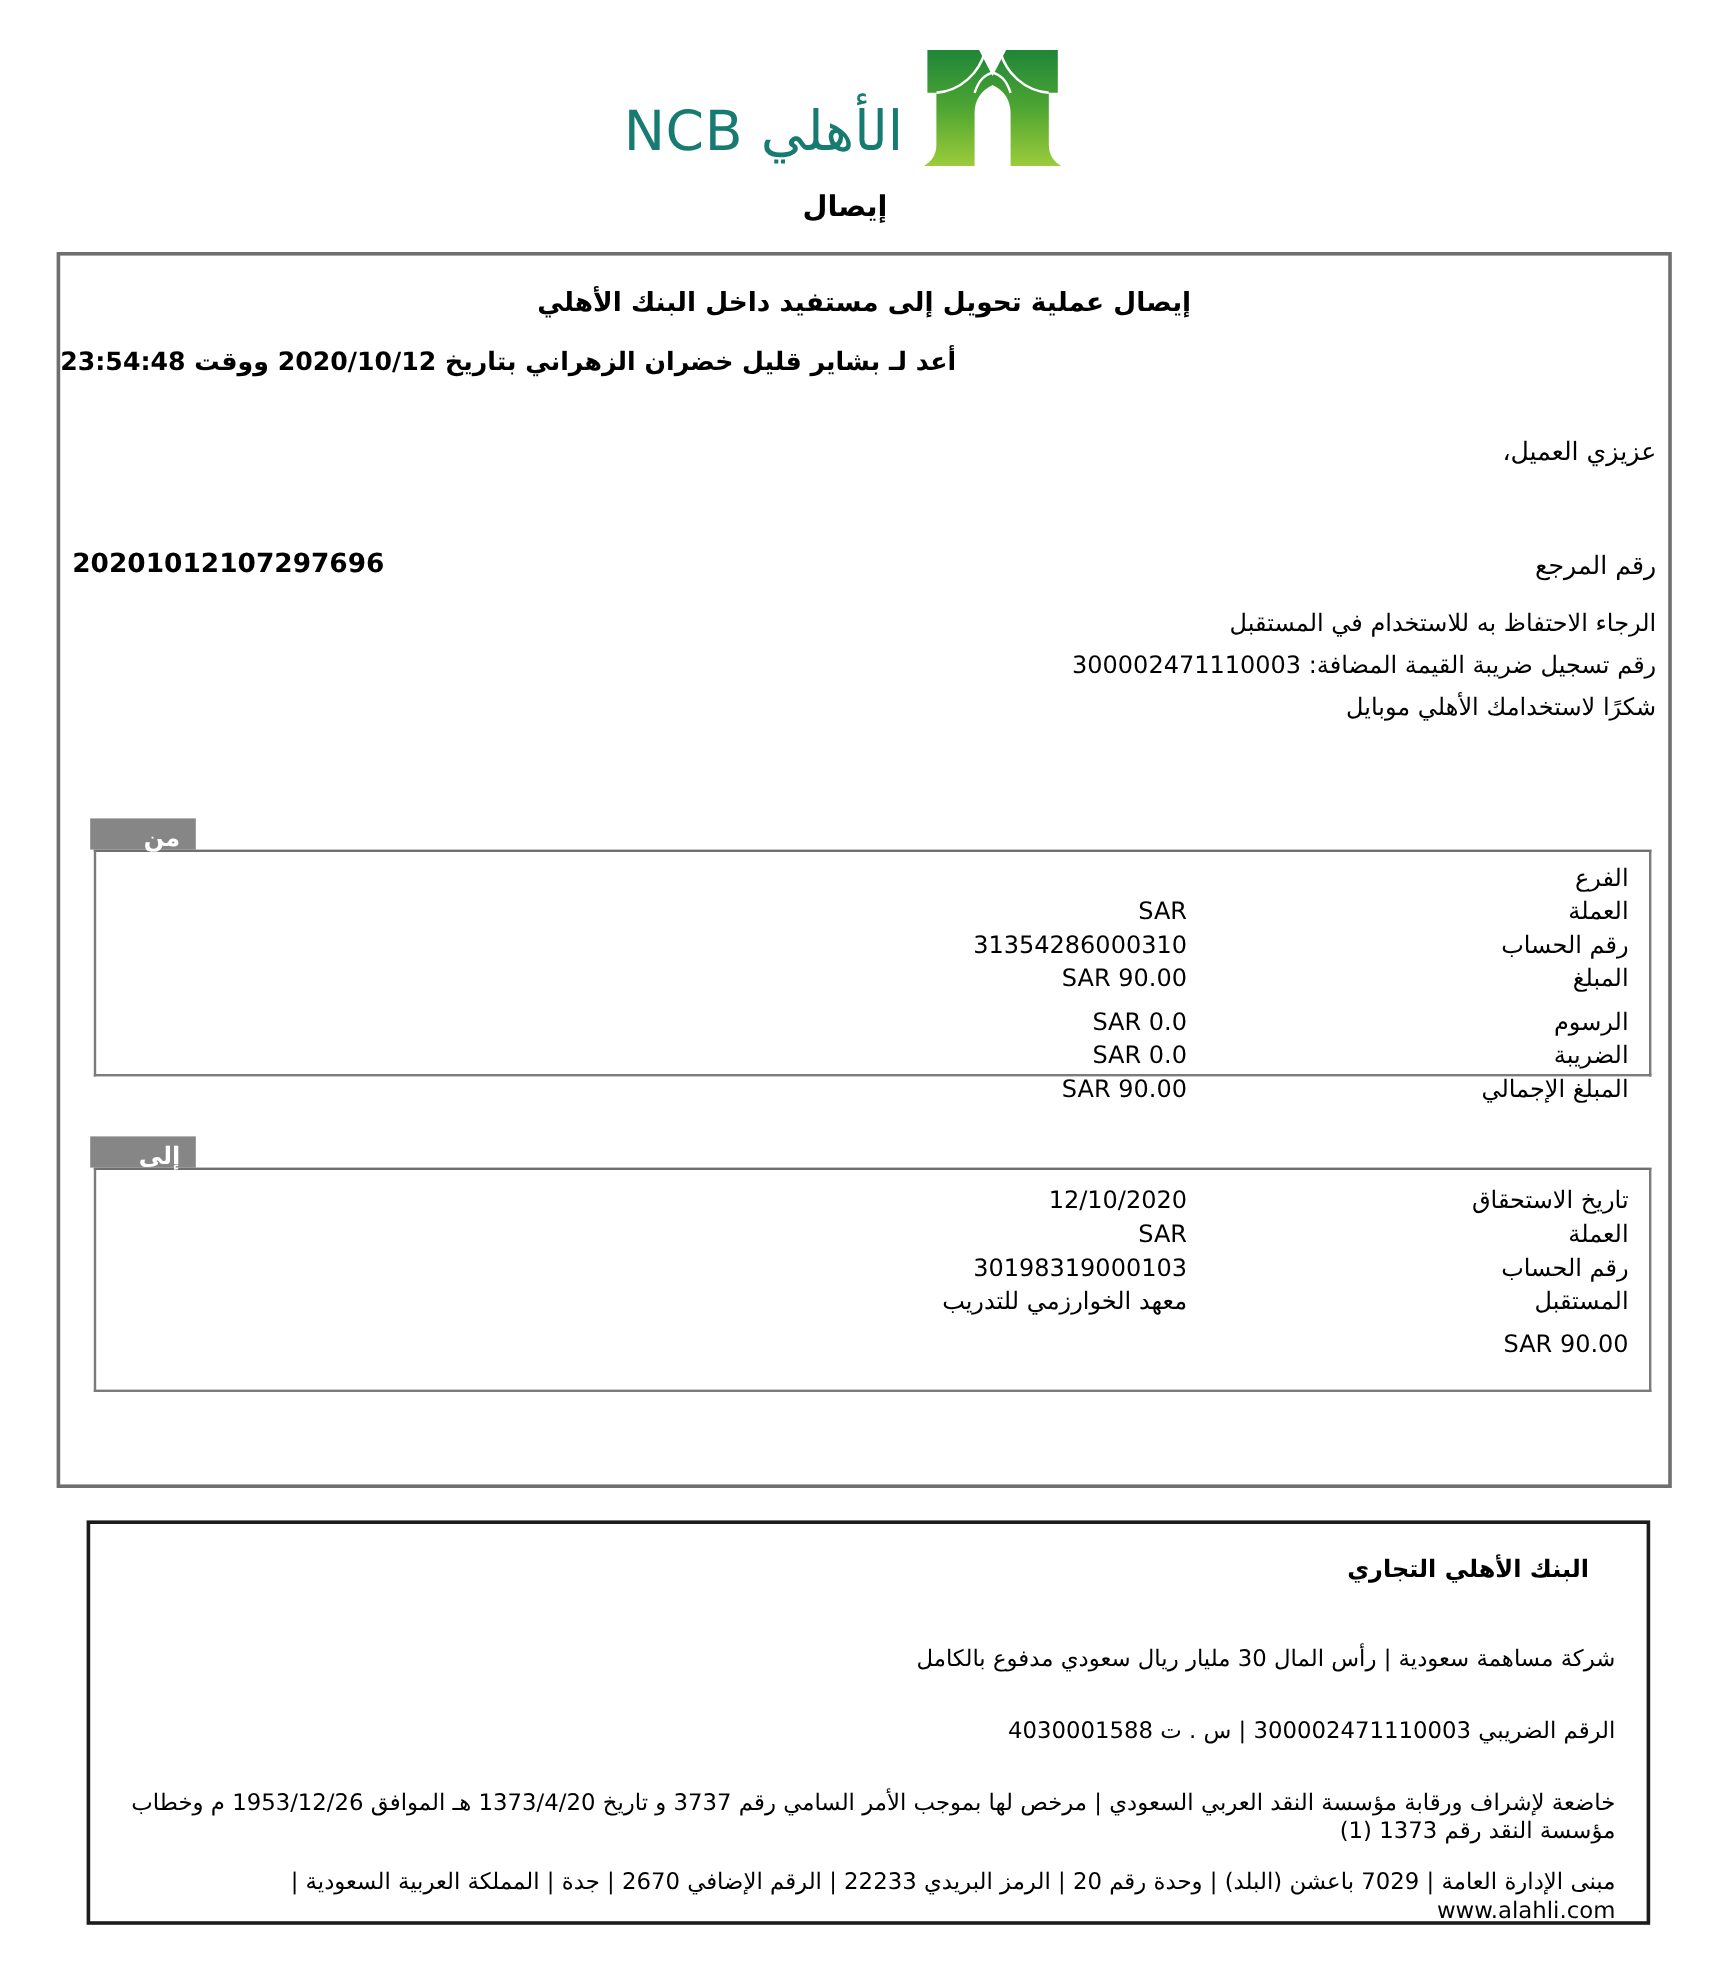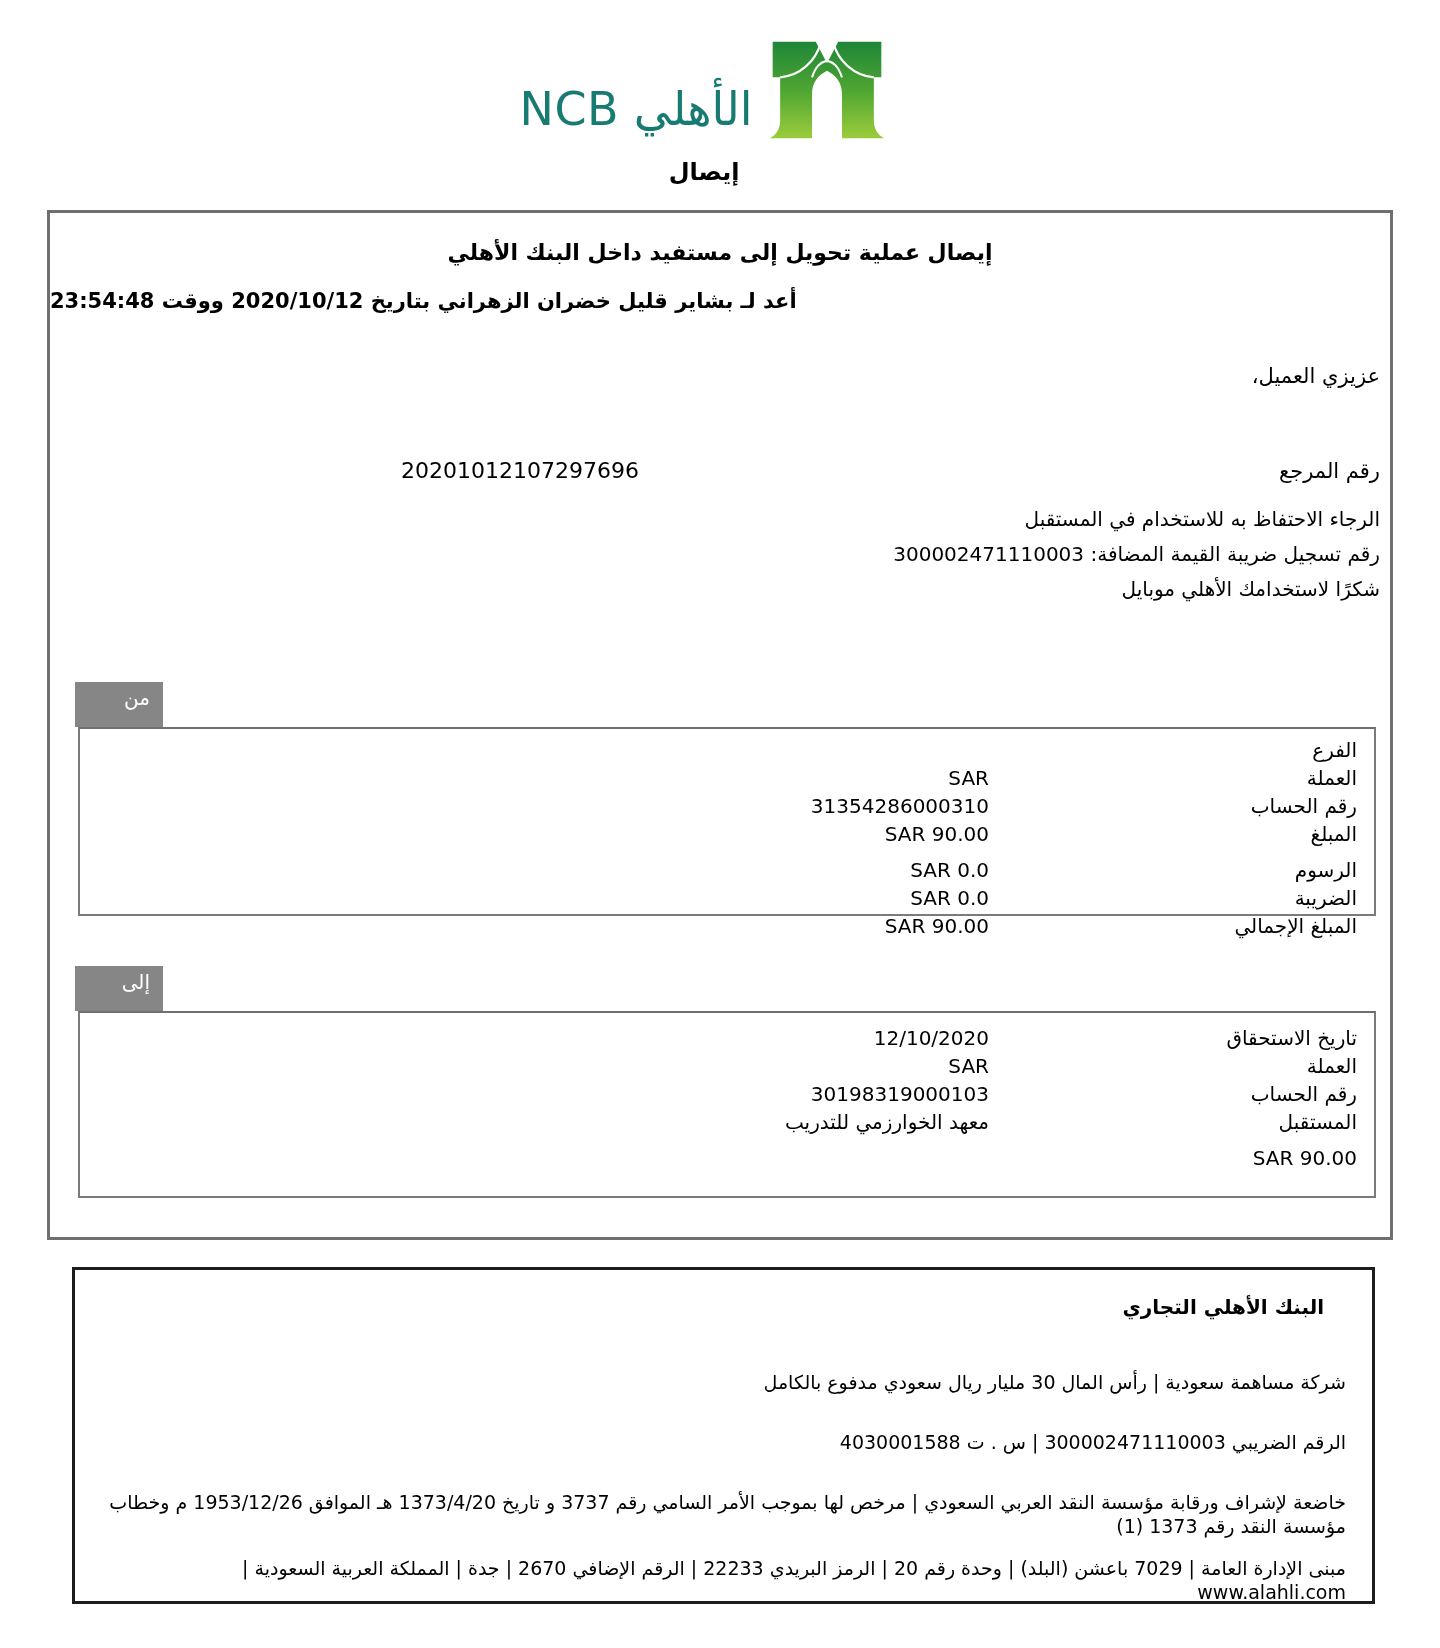--- a/index.html
+++ b/index.html
@@ -19,27 +19,27 @@
   
   .main-box {
     margin:22px 47px 0 47px; height:1030px;
     border:3px solid #6f6f6f;
   }
   .doc-title   { margin-top:25px; text-align:center; font-weight:bold; font-size:22px; line-height:30px; }
   .doc-subtitle{ margin-top:19px; text-align:left; font-weight:bold; font-size:21px; line-height:28px; }
   .greeting    { margin-top:47px; padding:0 10px; font-size:21px; line-height:28px; }
   .ref-row     { margin-top:66px; padding:0 10px; display:flex; font-size:21px; line-height:30px; }
   .ref-label   { width:400px; }
-  .ref-value   { flex:1; text-align:center; font-weight:normal; font-size:22px; }
+  .ref-value   { flex:1; text-align:left; font-weight:bold; font-size:22px; }
   .note-line   { margin-top:19px; padding:0 10px; font-size:20px; line-height:28px; }
   .note-line + .note-line { margin-top:7px;padding-left:44px; }
 
   .section-tab {
-    width:88px; height:45px; background:#868686; color:#ffffff;
-    font-size:20px; font-weight:normal; line-height:33px;
+    width:88px; height:26px; background:#868686; color:#ffffff;
+    font-size:20px; font-weight:bold; line-height:33px;
     padding-right:13px; margin-left:25px; margin-right:auto;
   }
   .tab-from { margin-top:79px; }
   .tab-to   { margin-top:50px; }
   .section-box {
     border:2px solid #7b7b7b; margin:0 14px 0 28px;
     border-top-color:#6f6f6f;
   }
   .box-from { height:189px; padding-top:7px; }
   .box-to   { height:187px; padding-top:11px; }

